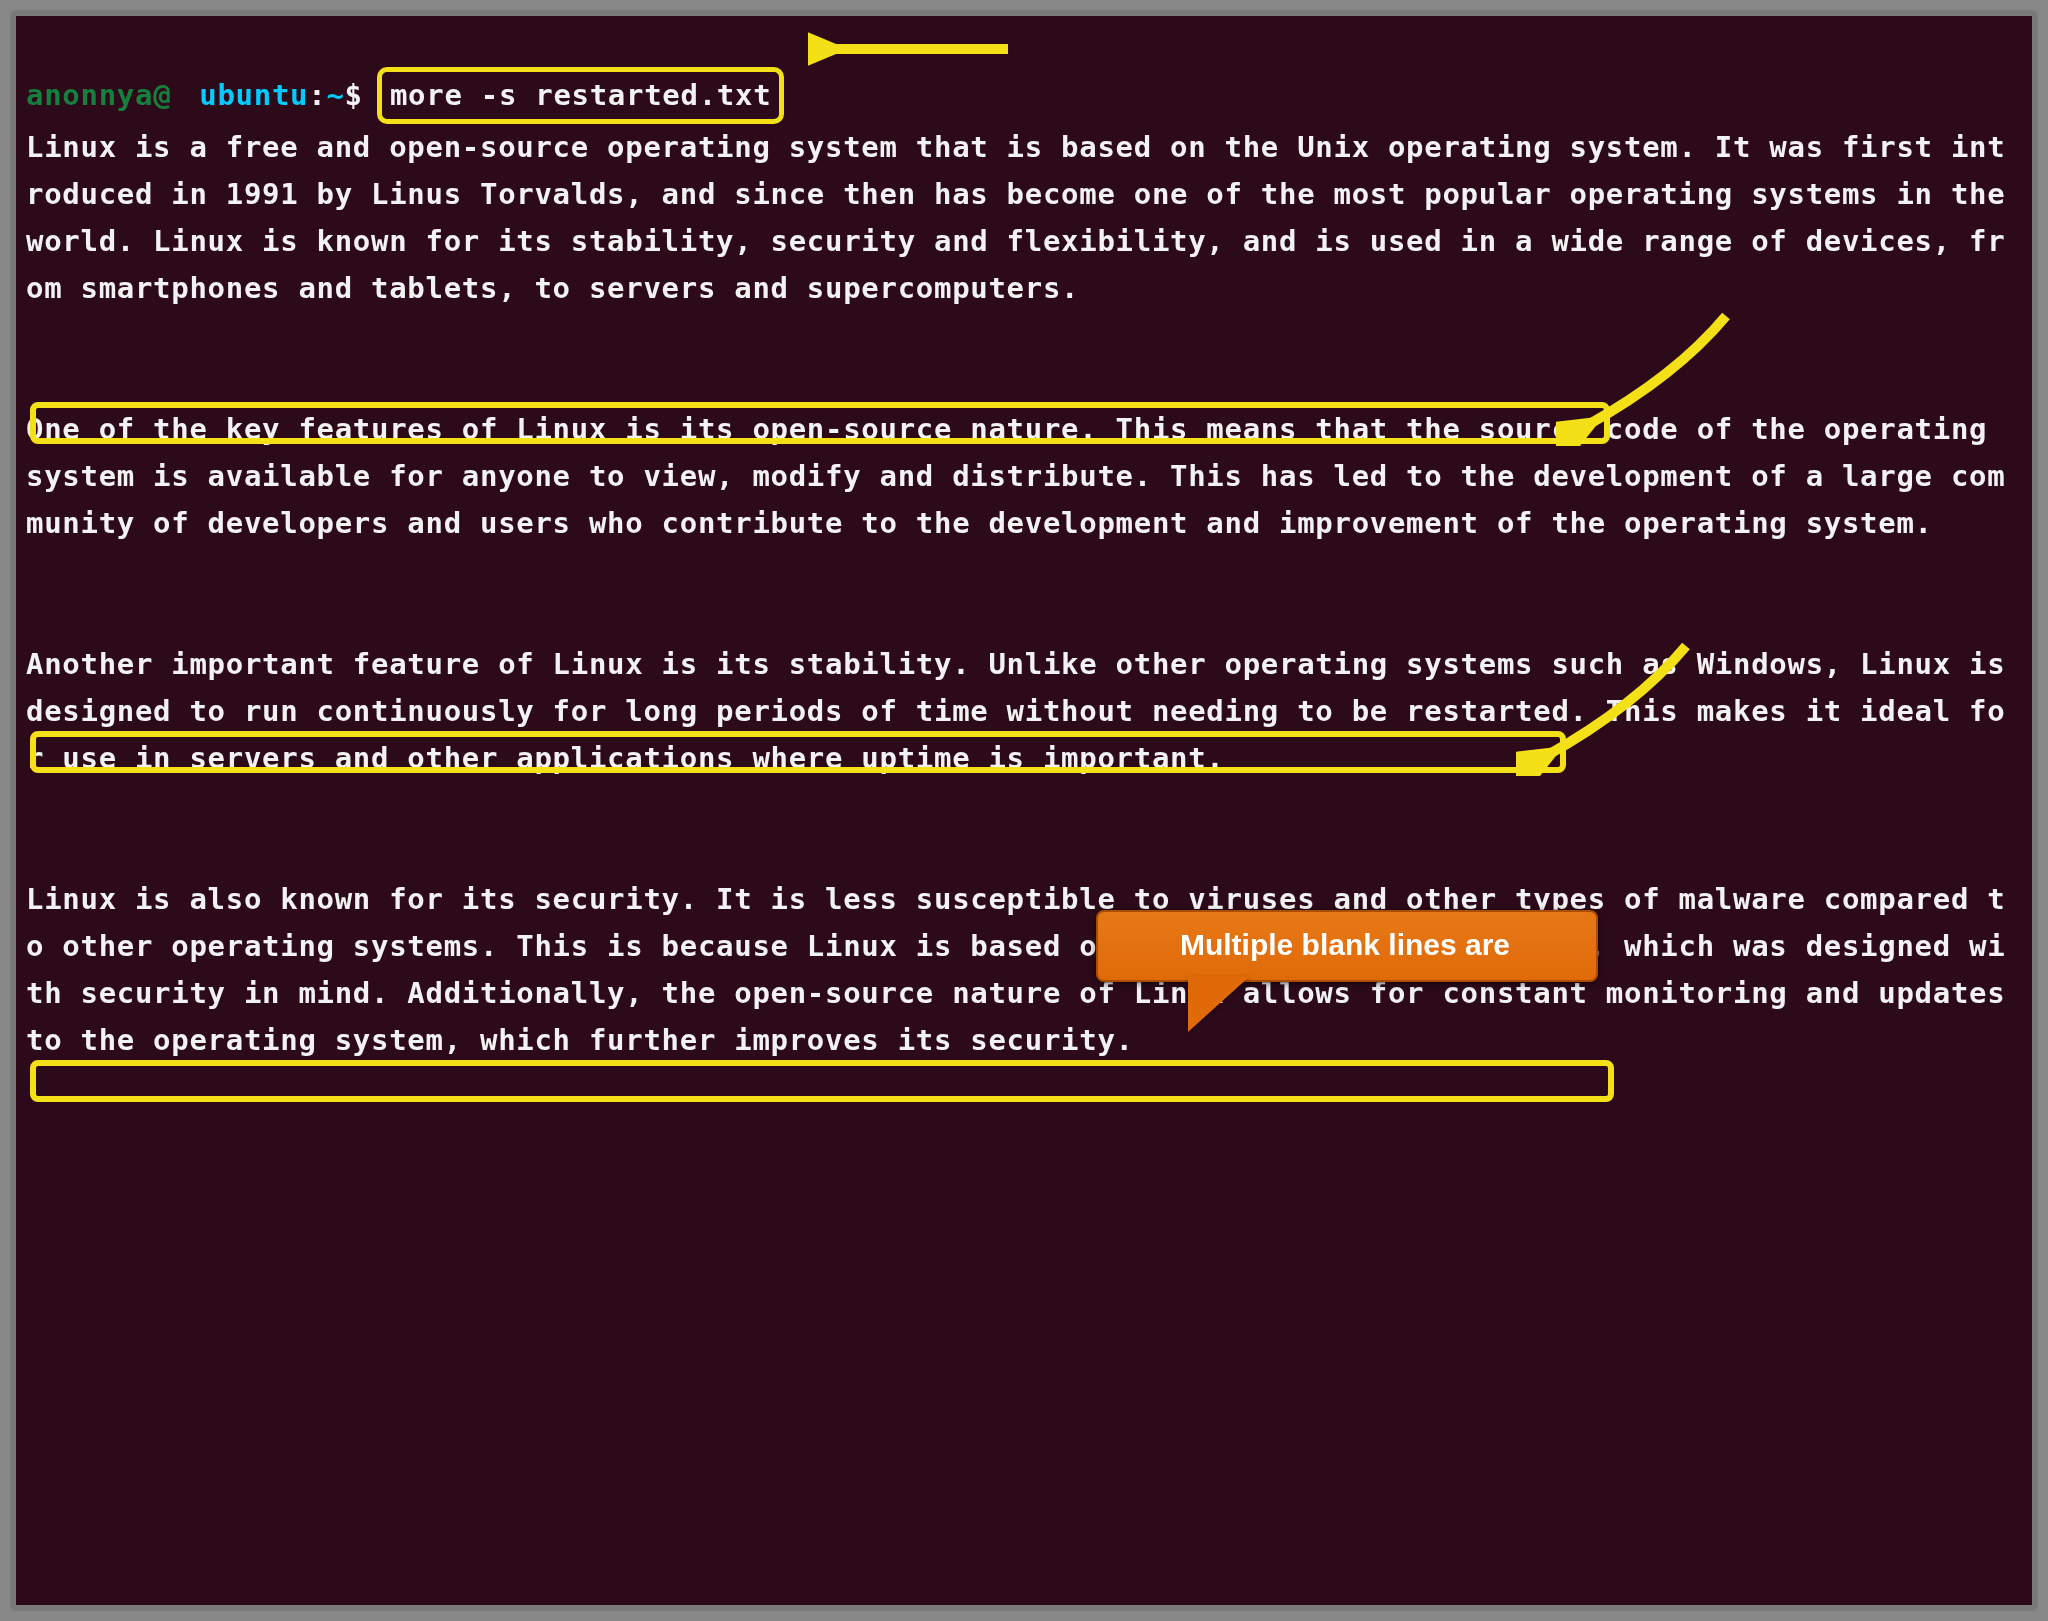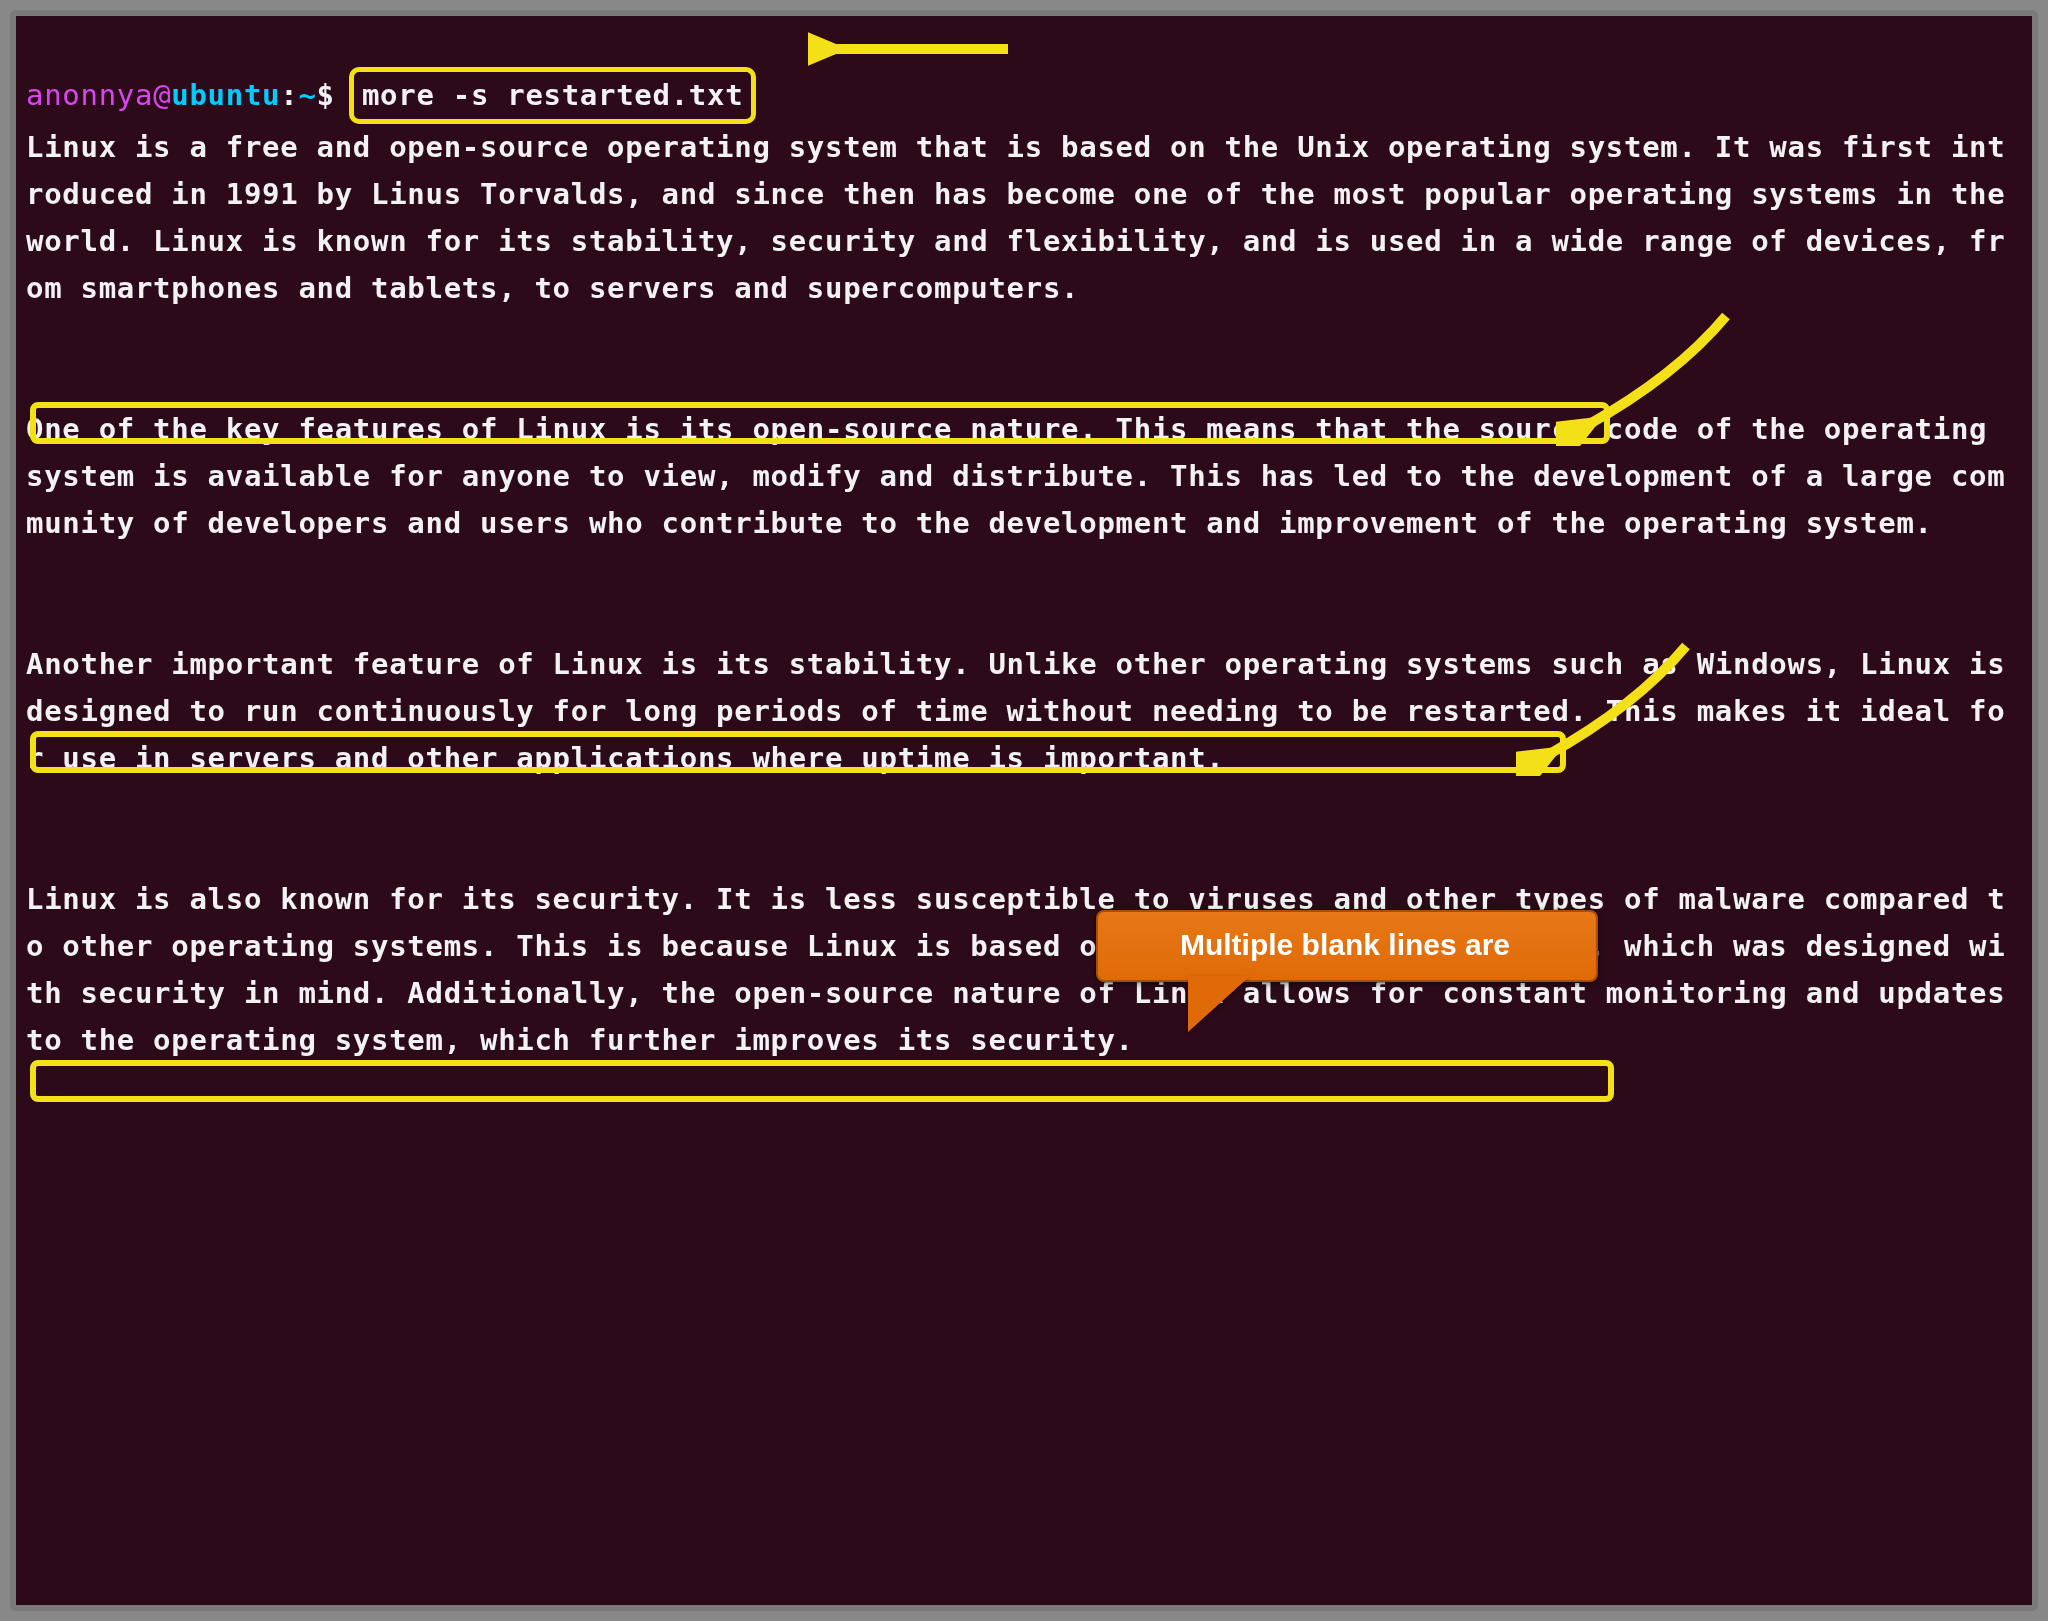--- a/index.html
+++ b/index.html
@@ -24,22 +24,22 @@
     left: 0; top: 0; right: 0; bottom: 0;
     padding: 4px 10px 4px 10px;
     color: #f2f2f2;
     font-size: 29px;
     line-height: 47px;
     letter-spacing: 0.7px;
     font-weight: 600;
     white-space: pre-wrap;
     word-break: break-all;
   }
-  .prompt-user { color: #d946ef; font-weight: 400; }
-  .prompt-host { color: #00ccff; font-weight: 700; }
+  .prompt-user { color: #15803d; font-weight: 700; }
+  .prompt-host { color: #00ccff; font-weight: 700; margin-left: 28px; }
   .prompt-sep  { color: #f2f2f2; font-weight: 700; }
   .prompt-path { color: #00ccff; font-weight: 700; }
   .prompt-dollar { color: #f2f2f2; font-weight: 700; }
 
   .cmd-box {
     display: inline-block;
     border: 5px solid #f4e017;
     border-radius: 10px;
     padding: 0 8px;
     margin-left: -4px;

